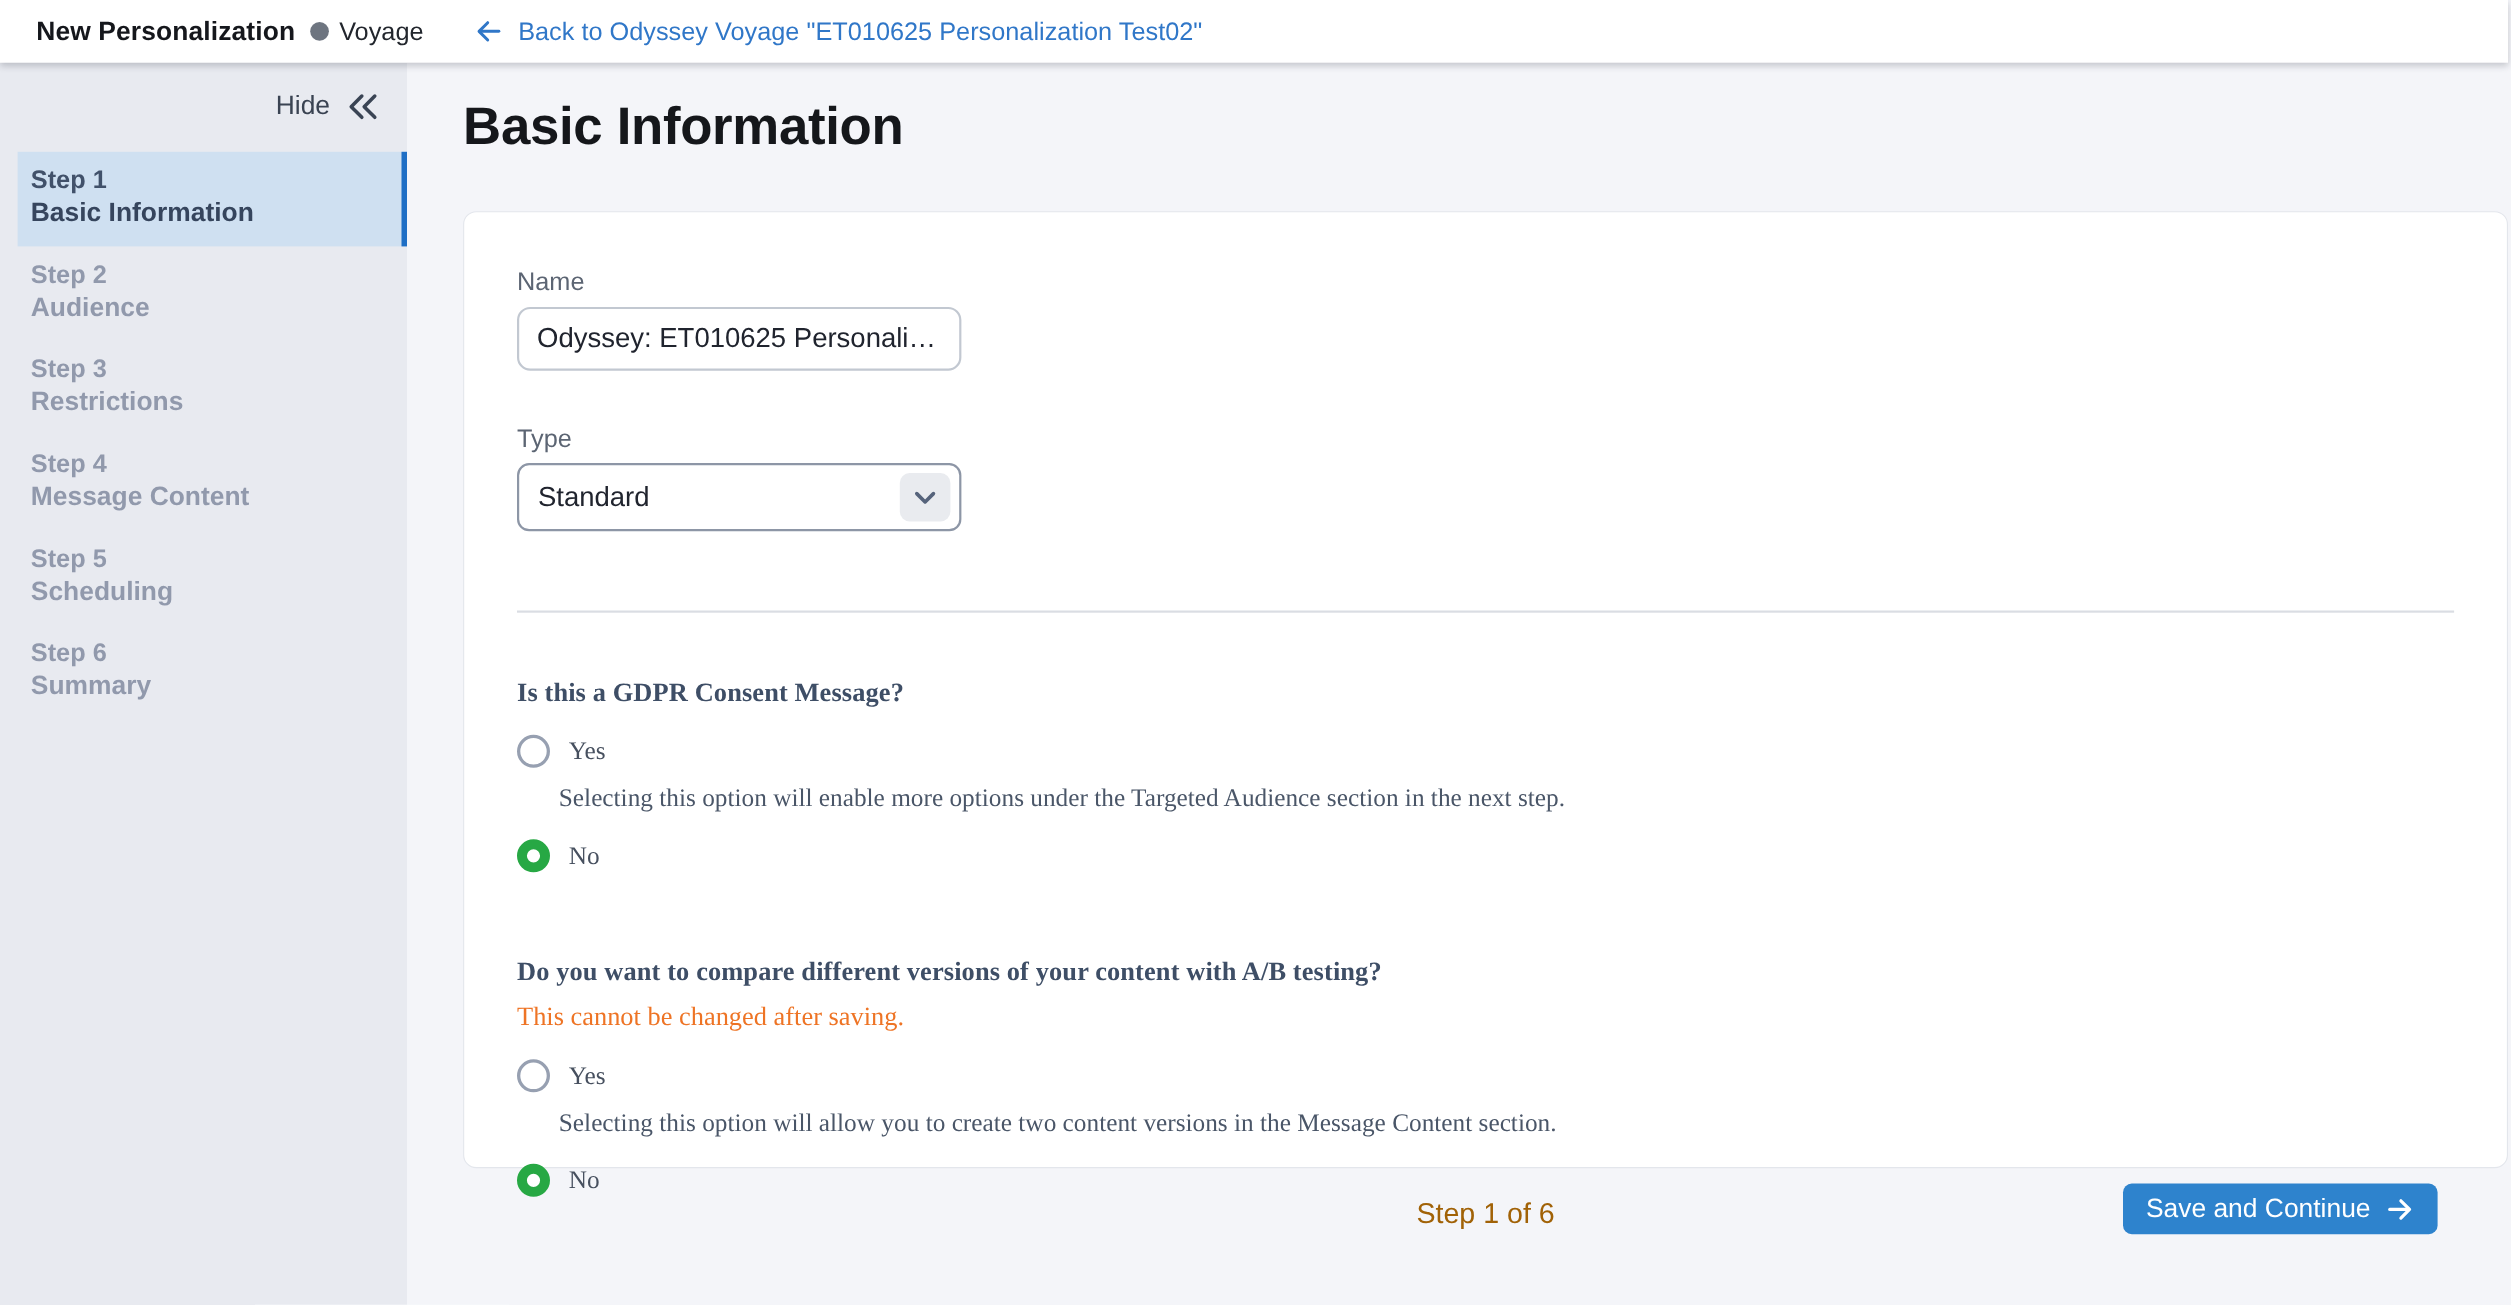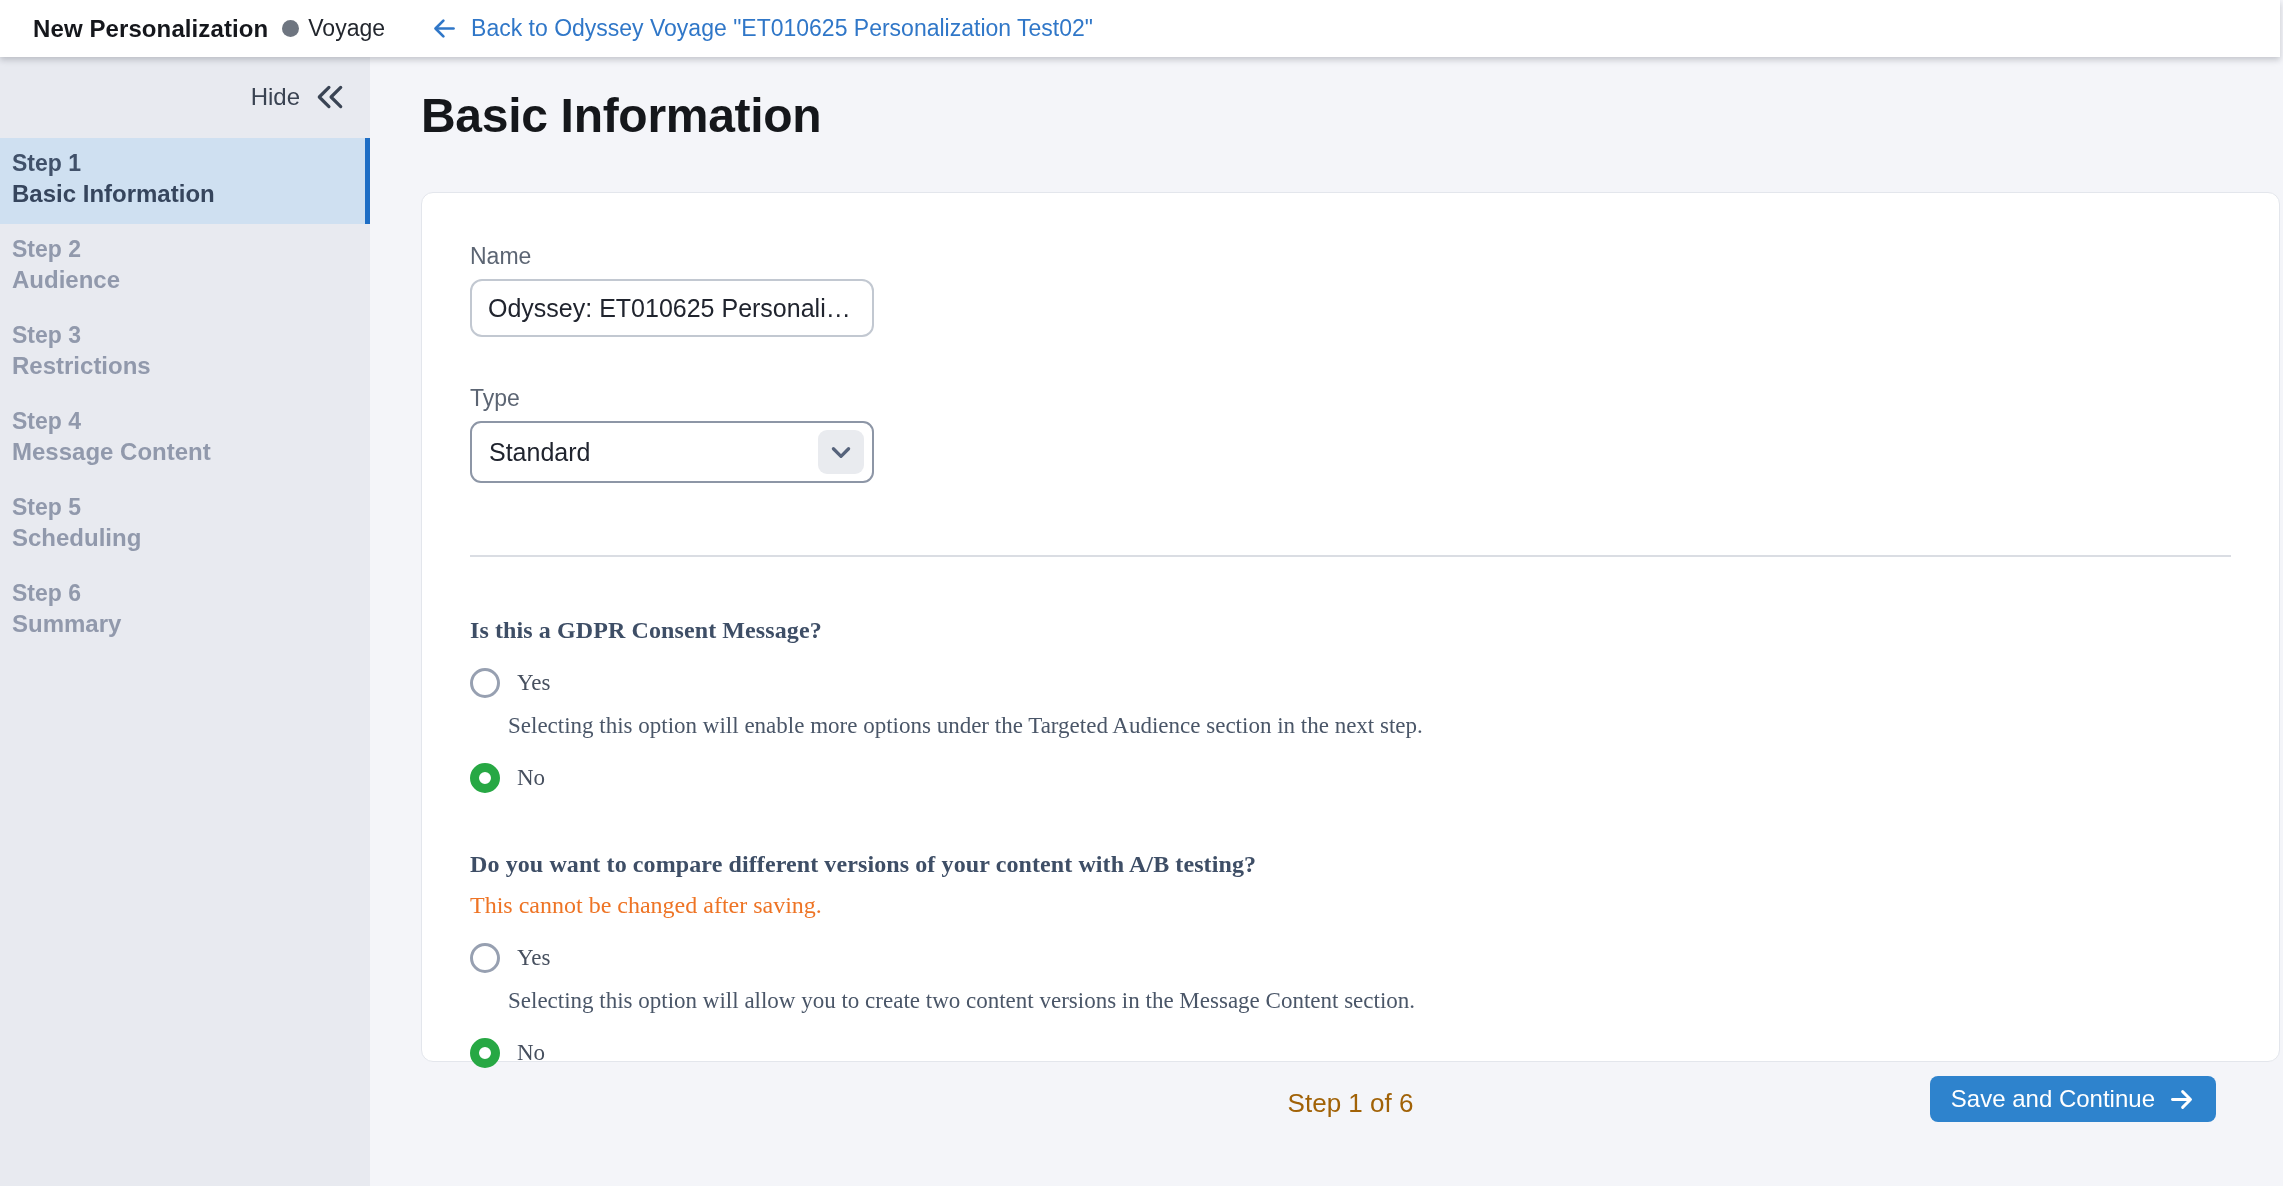--- a/index.html
+++ b/index.html
@@ -17,21 +17,21 @@
   .back-arrow { width:27px; height:27px; display:block; }
   .back-link { font-size:23px; color:#3077c8; margin-left:13px; }
 
   
   .sidebar { position:absolute; left:0; top:57px; width:370px; height:1129px;
     background:#e8eaf0; }
   .hide-btn { display:flex; align-items:center; justify-content:flex-end;
     padding:26px 25px 0 0; cursor:pointer; }
   .hide-label { font-size:24px; color:#3a4352; }
   .collapse-icon { width:30px; height:26px; margin-left:15px; display:block; }
-  .steps { margin-top:27px; }
+  .steps { margin-top:27px;padding-left:16px; }
   .step-item { height:86px; padding:10px 16px 0 12px; cursor:pointer; }
   .step-item .step-num { font-size:23px; font-weight:600; color:#9199ac; line-height:30px; }
   .step-item .step-label { font-size:24px; font-weight:600; color:#9199ac; line-height:31px; }
   .step-item.active { background:#cfe0f1; border-right:5px solid #1e6ec5; }
   .step-item.active .step-num { color:#41516a; }
   .step-item.active .step-label { color:#36455d; }
 
   
   .main { position:absolute; left:370px; top:57px; width:1913px; height:1129px;
     padding-left:51px; padding-right:3px; }
@@ -159,21 +159,21 @@
         <span class="radio unchecked"></span>
         <span class="option-label">Yes</span>
       </div>
       <div class="helper">Selecting this option will enable more options under the Targeted Audience section in the next step.</div>
       <div class="option-row">
         <span class="radio checked"></span>
         <span class="option-label">No</span>
       </div>
     </div>
 
-    <div class="question-block" style="margin-top:58px;">
+    <div class="question-block" style="margin-top:78px;">
       <div class="question">Do you want to compare different versions of your content with A/B testing?</div>
       <div class="warning">This cannot be changed after saving.</div>
       <div class="option-row">
         <span class="radio unchecked"></span>
         <span class="option-label">Yes</span>
       </div>
       <div class="helper">Selecting this option will allow you to create two content versions in the Message Content section.</div>
       <div class="option-row">
         <span class="radio checked"></span>
         <span class="option-label">No</span>

